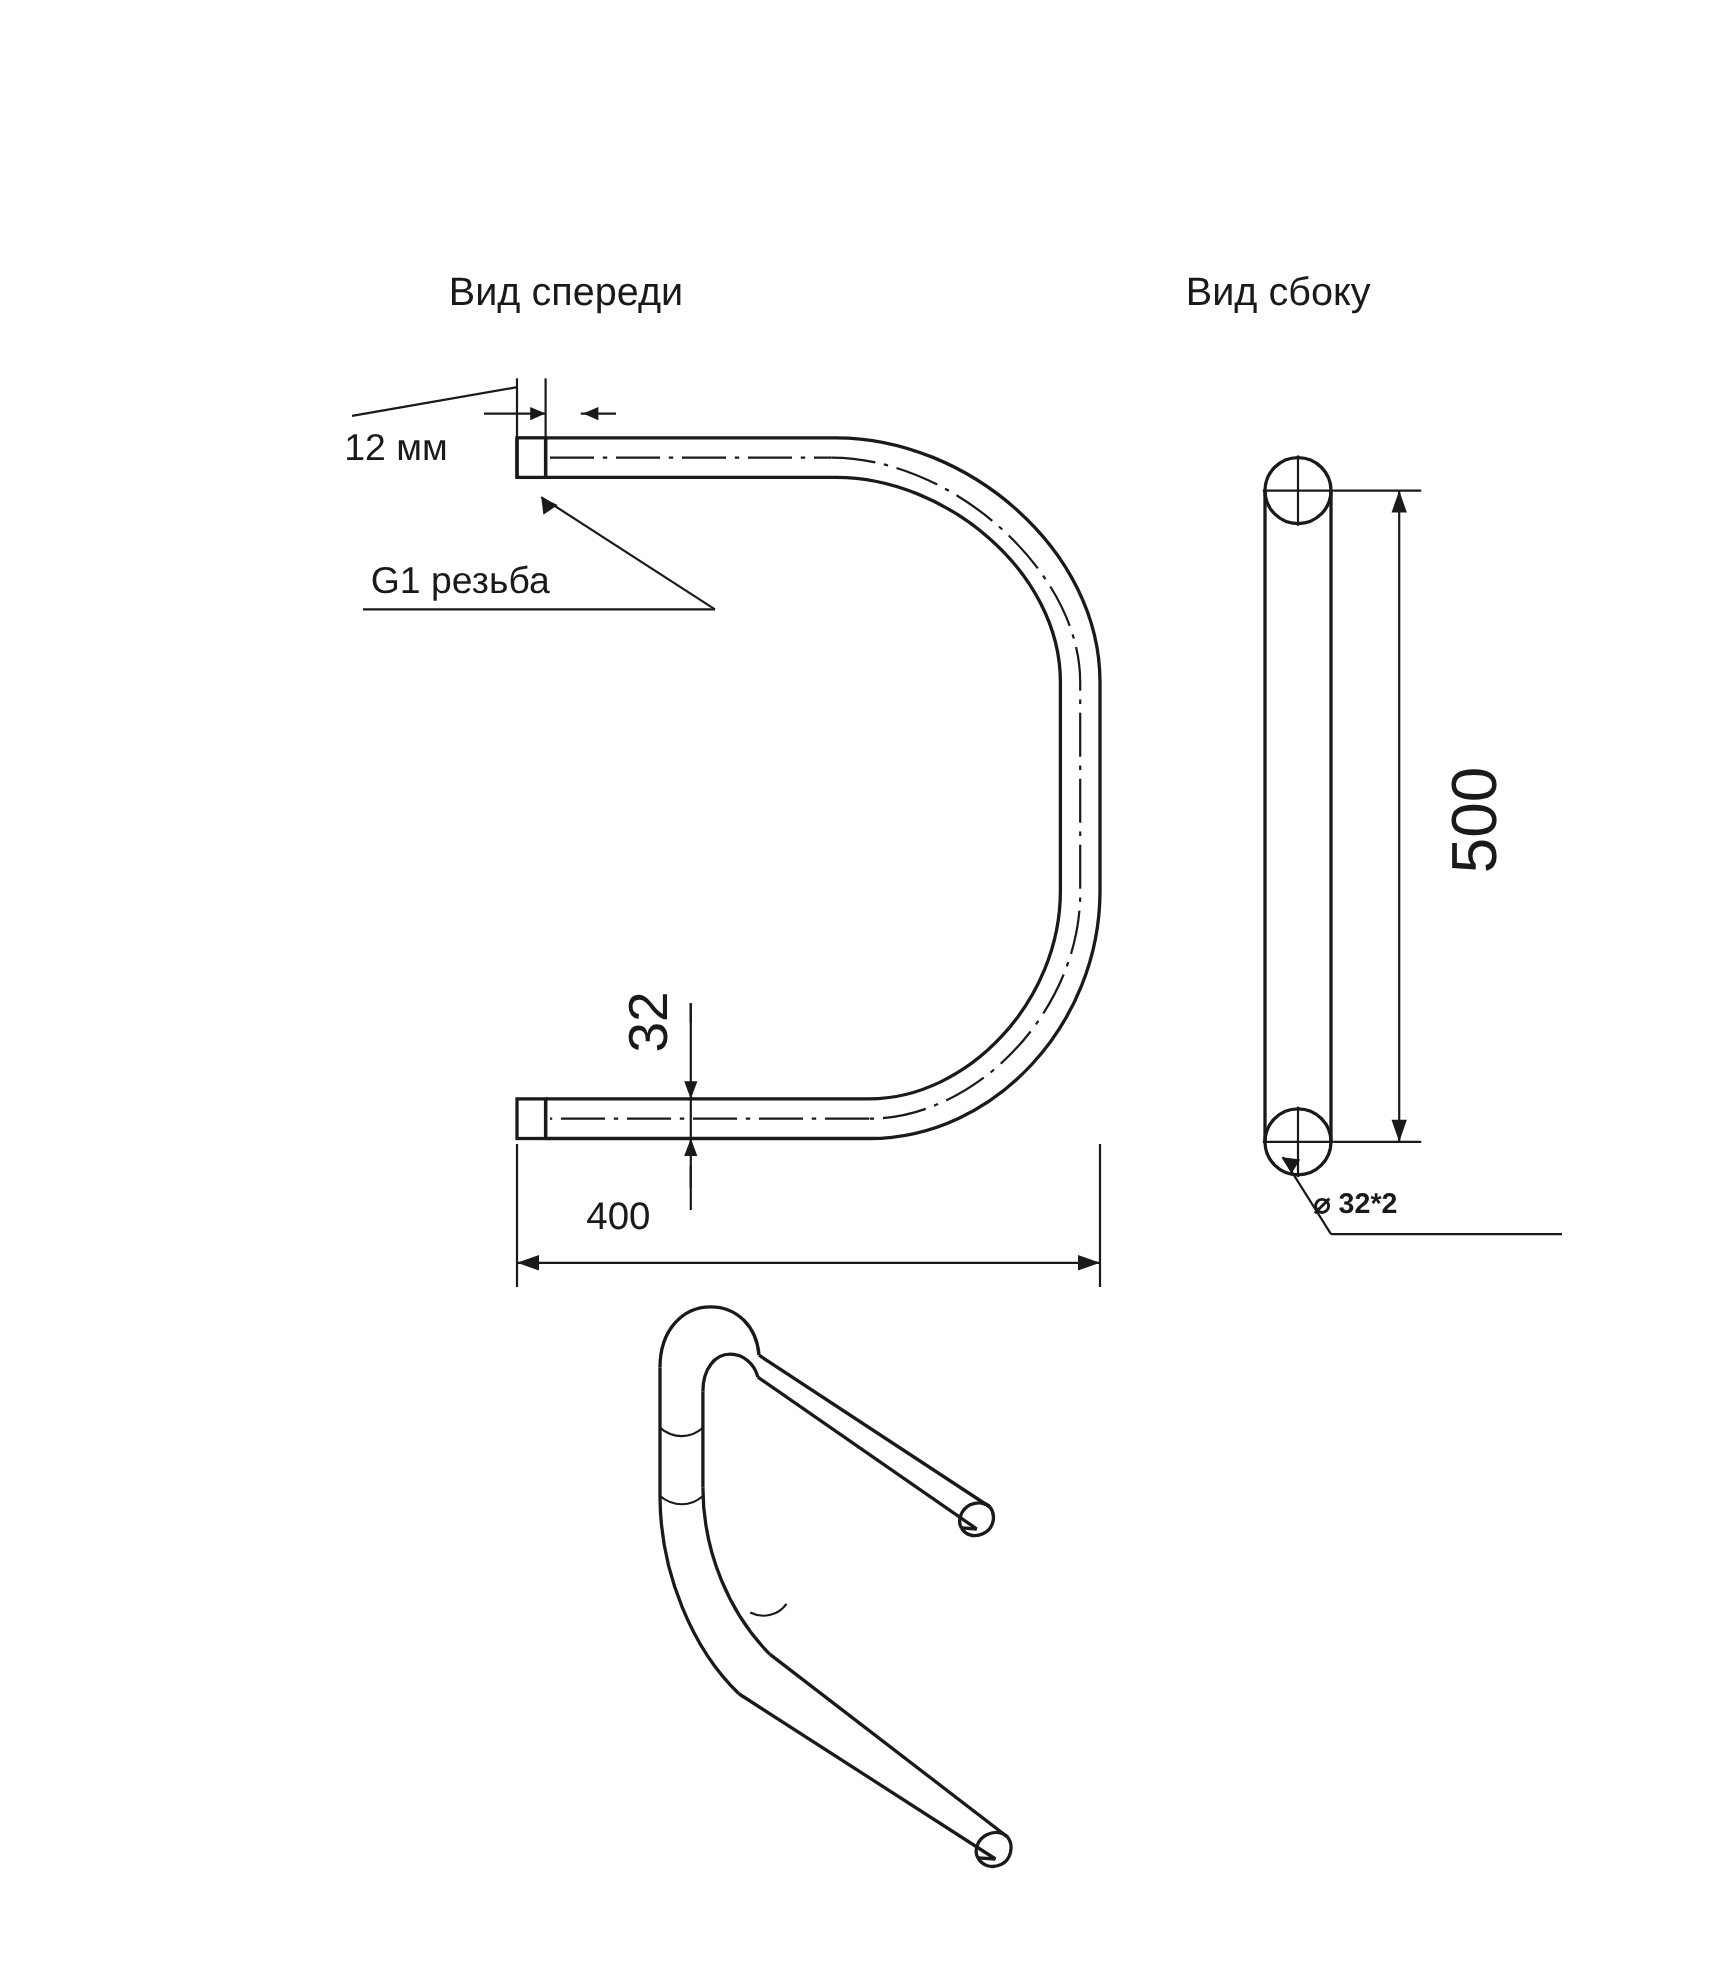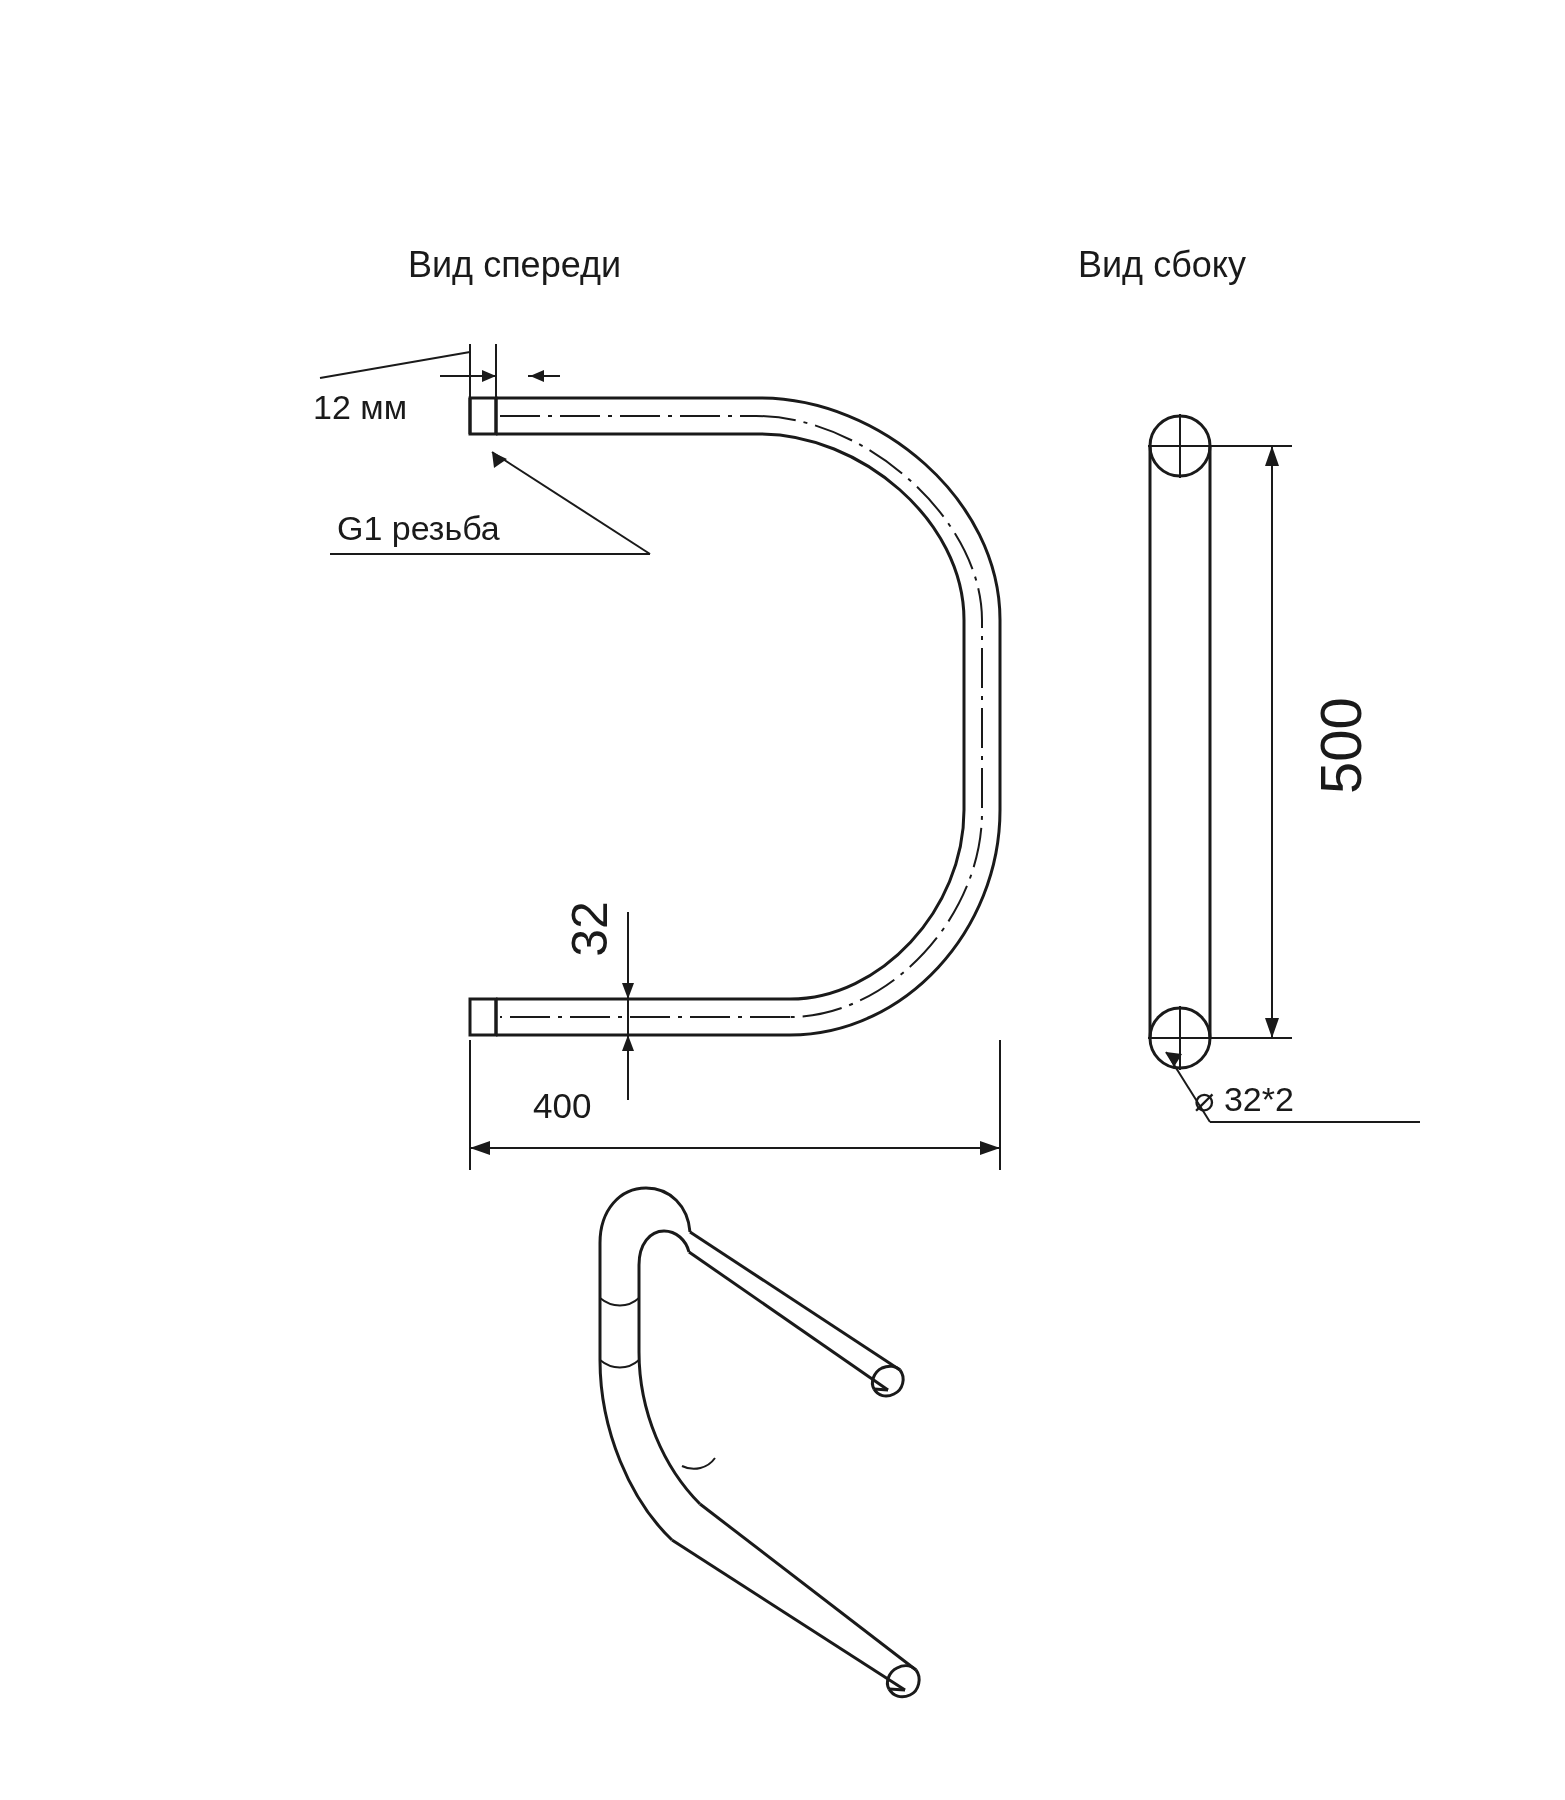--- a/index.html
+++ b/index.html
@@ -56,22 +56,22 @@
   .dim-text.d500 {
     left: 1292px;
     top: 712px;
     font-size: 58px;
     transform: rotate(-90deg);
     transform-origin: 50% 50%;
   }
   .dim-text.dia {
     left: 1194px;
     top: 1079px;
-    font-size: 34px;
-    font-weight: normal;
+    font-size: 26px;
+    font-weight: bold;
   }
   svg { position: absolute; left: 0; top: 0; }
 </style>
 </head>
 <body>
 
 <div class="page">
 
 
   <div class="view-label front">Вид спереди</div>

